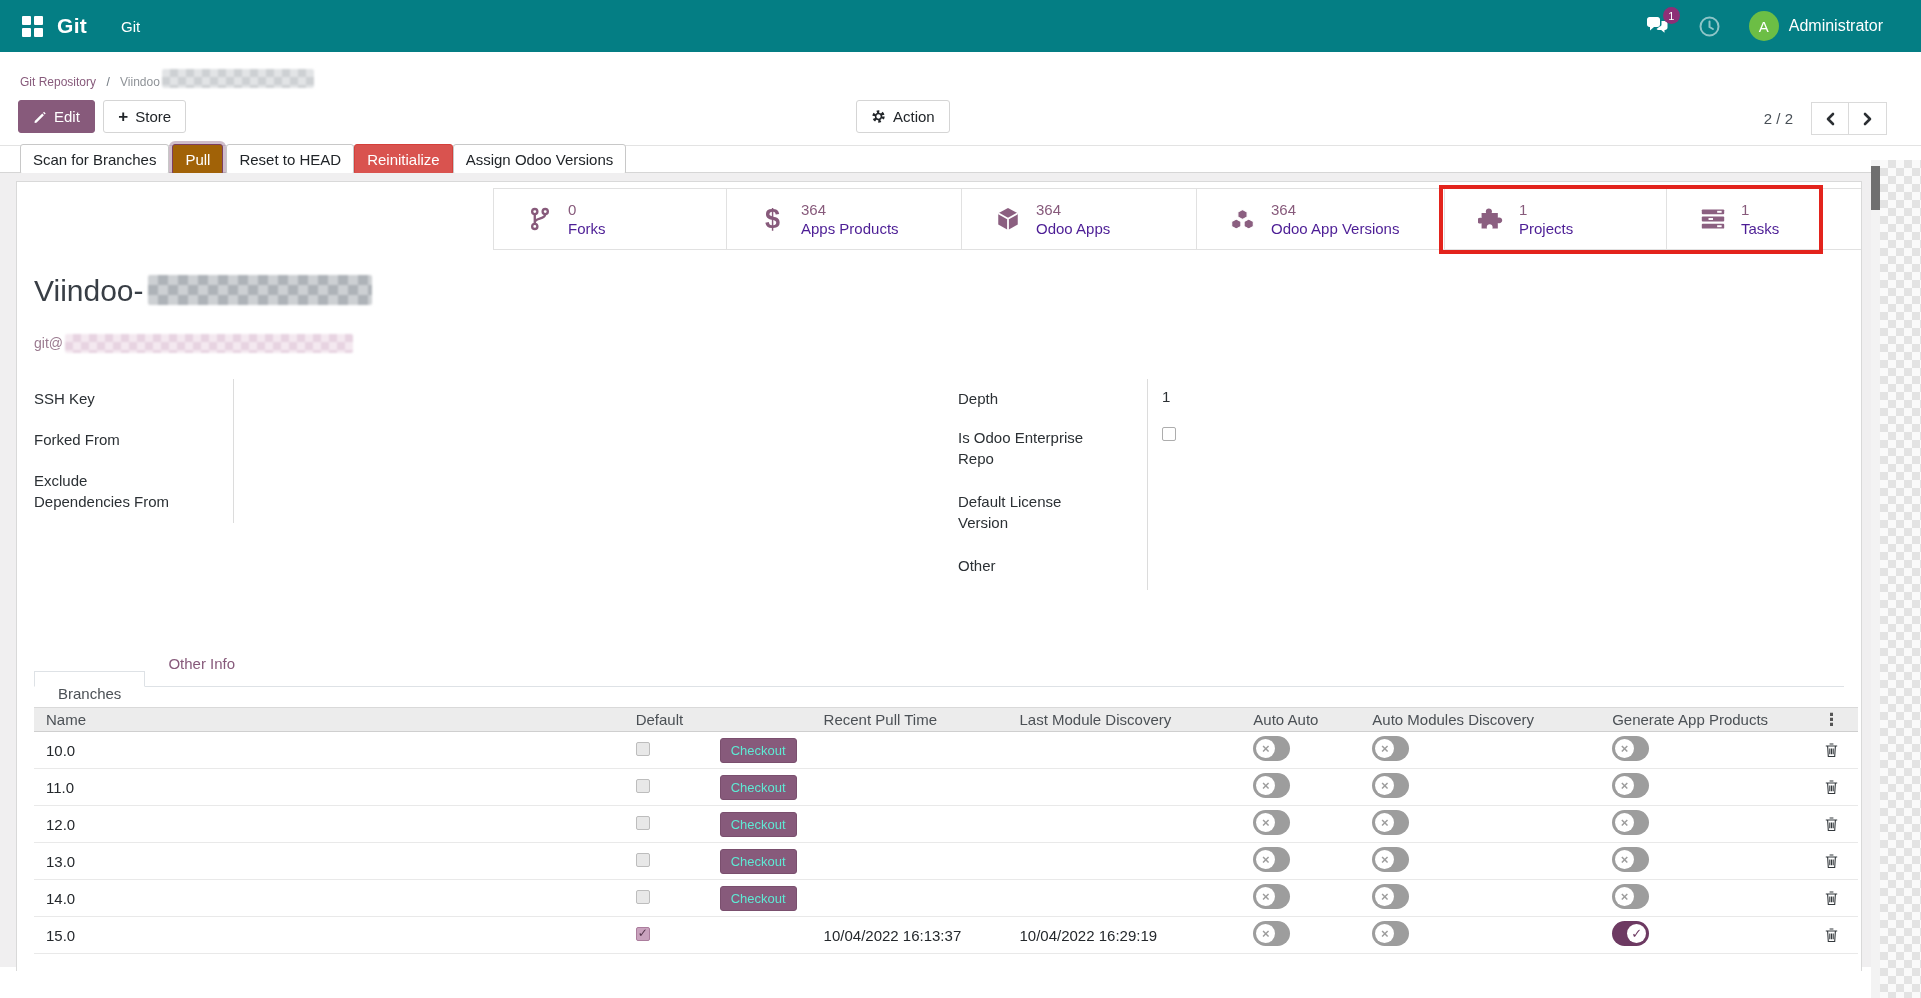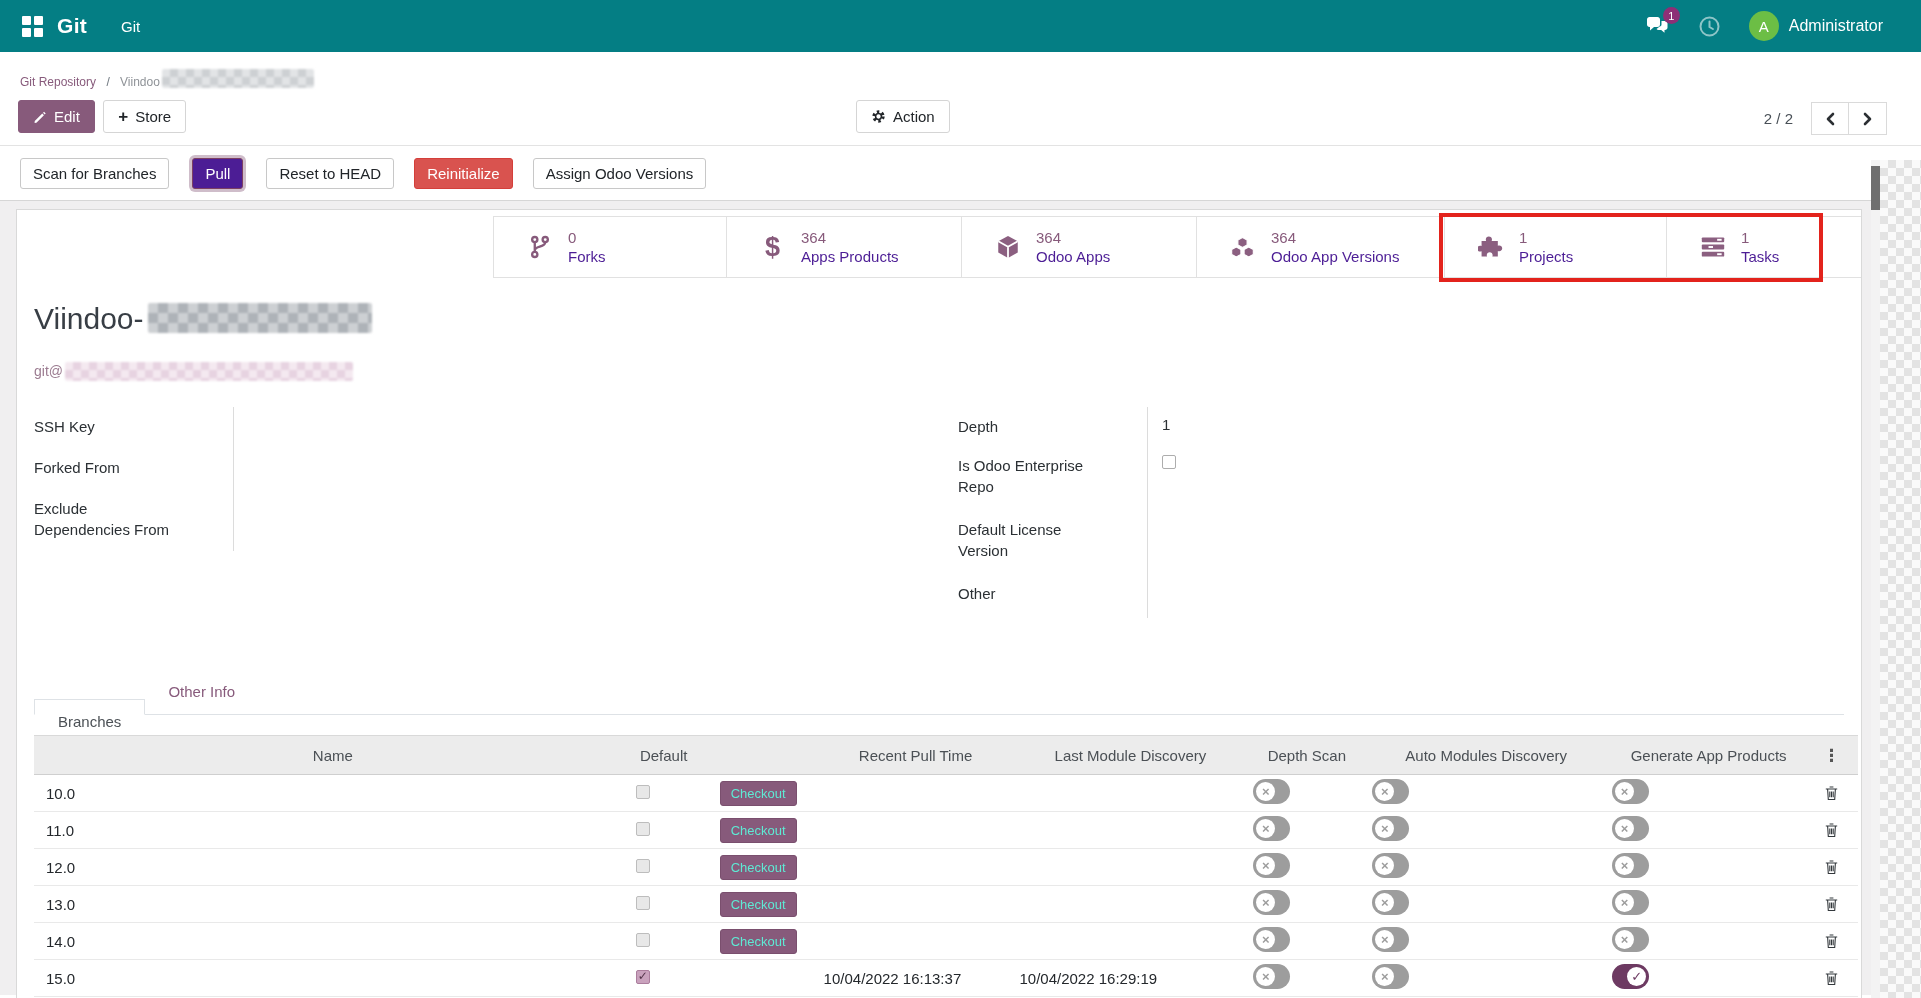--- a/index.html
+++ b/index.html
@@ -31,23 +31,23 @@
   .btn-outline { border-color:#d5d5d5; }
   .plus-glyph { font-weight:700; font-size:17px; line-height:1; }
   .action-btn { position:absolute; left:856px; top:11px; }
   .pager { position:absolute; right:34px; top:13px; display:flex; align-items:center; gap:18px; }
   .pager-count { font-size:15px; color:#495057; }
   .pager-nav { display:flex; }
   .pager-btn { width:38px; height:33px; background:#fff; border:1px solid #dadada; display:flex; align-items:center; justify-content:center; cursor:pointer; }
   .pager-btn + .pager-btn { border-left:none; }
 
   
-  .statusbar { height:56px; background:#fff; border-top:1px solid #e3e3e3; border-bottom:1px solid #d6d6d6; display:flex; align-items:center; gap:20px; padding:8px 20px; }
+  .statusbar { height:28px; background:#fff; border-top:1px solid #e3e3e3; border-bottom:1px solid #d6d6d6; display:flex; align-items:center; gap:0; padding:8px 20px; }
   .sb-btn { height:31px; padding:0 12px; font-size:15px; background:#fff; border:1px solid #c8c8c8; border-radius:3px; color:#212529; cursor:pointer; }
-  .sb-btn.primary { background:#4c1d95; border-color:#7c3f62; color:#fff; box-shadow:0 0 0 3px rgba(135,90,123,.40); margin:0 3px; }
+  .sb-btn.primary { background:#a16207; border-color:#7c3f62; color:#fff; box-shadow:0 0 0 3px rgba(135,90,123,.40); margin:0 3px; }
   .sb-btn.danger { background:#d9534f; border-color:#d43f3a; color:#fff; }
 
   
   .content { position:relative; height:794px; background:#f0eff0; padding:8px 0 0 16px; }
   .sheet { width:1846px; min-height:790px; background:#fff; border:1px solid #d9d9d9; border-bottom:none; }
   .stat-row { position:relative; margin-top:6px; margin-left:auto; width:1368px; height:62px; display:flex; border-top:1px solid #e1e1e1; border-bottom:1px solid #e1e1e1; }
   .stat-btn { display:flex; align-items:center; gap:15px; padding-left:32px; border-left:1px solid #e1e1e1; cursor:pointer; background:#fff; }
   .stat-filler { border-left:1px solid #e1e1e1; width:42px; }
   .stat-icon { width:27px; display:flex; justify-content:center; color:#875a7b; }
   .dollar-glyph { font-size:27px; font-weight:700; color:#875a7b; line-height:1; }
@@ -79,21 +79,21 @@
 
   
   .tabs { margin-top:34px; display:flex; border-bottom:1px solid #dee2e6; height:45px; }
   .tab { padding:0 23px; line-height:43px; font-size:15px; cursor:pointer; }
   .tab.active { background:#fff; border:1px solid #dee2e6; border-bottom:1px solid #fff; margin-bottom:-1px; color:#4c5156;margin-top:29px; }
   .tab.inactive { color:#875a7b; }
 
   
   .table-wrap { margin-top:20px; padding-left:17px; padding-right:3px; }
   .trow { display:flex; align-items:center; height:37px; border-bottom:1px solid #e9e9e9; font-size:15px; color:#24282c; background:#fff; }
-  .thead { height:40px; background:#ececec; color:#4b5055; border-top:1px solid #d9d9d9; border-bottom:1px solid #cfcfcf;text-align:center; }
+  .thead { height:25px; background:#ececec; color:#4b5055; border-top:1px solid #d9d9d9; border-bottom:1px solid #cfcfcf; }
   .cell { padding-left:12px; overflow:hidden; white-space:nowrap; }
   .c-name { width:586px; }
   .c-default { width:72px; padding-left:16px; }
   .c-checkout { width:120px; padding-left:28px; }
   .c-recent { width:196px; }
   .c-last { width:234px; }
   .c-ascan { width:119px; }
   .c-amod { width:240px; }
   .c-gen { width:205px; }
   .c-actions { width:53px; display:flex; justify-content:center; padding-left:0; }
@@ -325,21 +325,21 @@
         </div>
       </div>
 
       <div class="table-wrap">
         <div class="trow thead">
           <div class="cell c-name">Name</div>
           <div class="cell c-default">Default</div>
           <div class="cell c-checkout"></div>
           <div class="cell c-recent">Recent Pull Time</div>
           <div class="cell c-last">Last Module Discovery</div>
-          <div class="cell c-ascan">Depth Scan</div>
+          <div class="cell c-ascan">Auto Auto</div>
           <div class="cell c-amod">Auto Modules Discovery</div>
           <div class="cell c-gen">Generate App Products</div>
           <div class="cell c-actions">
               <span class="dots">⋮</span>
             </div>
         </div>
 
         <div class="trow">
           <div class="cell c-name">10.0</div>
           <div class="cell c-default"><span class="row-cb"></span></div>

